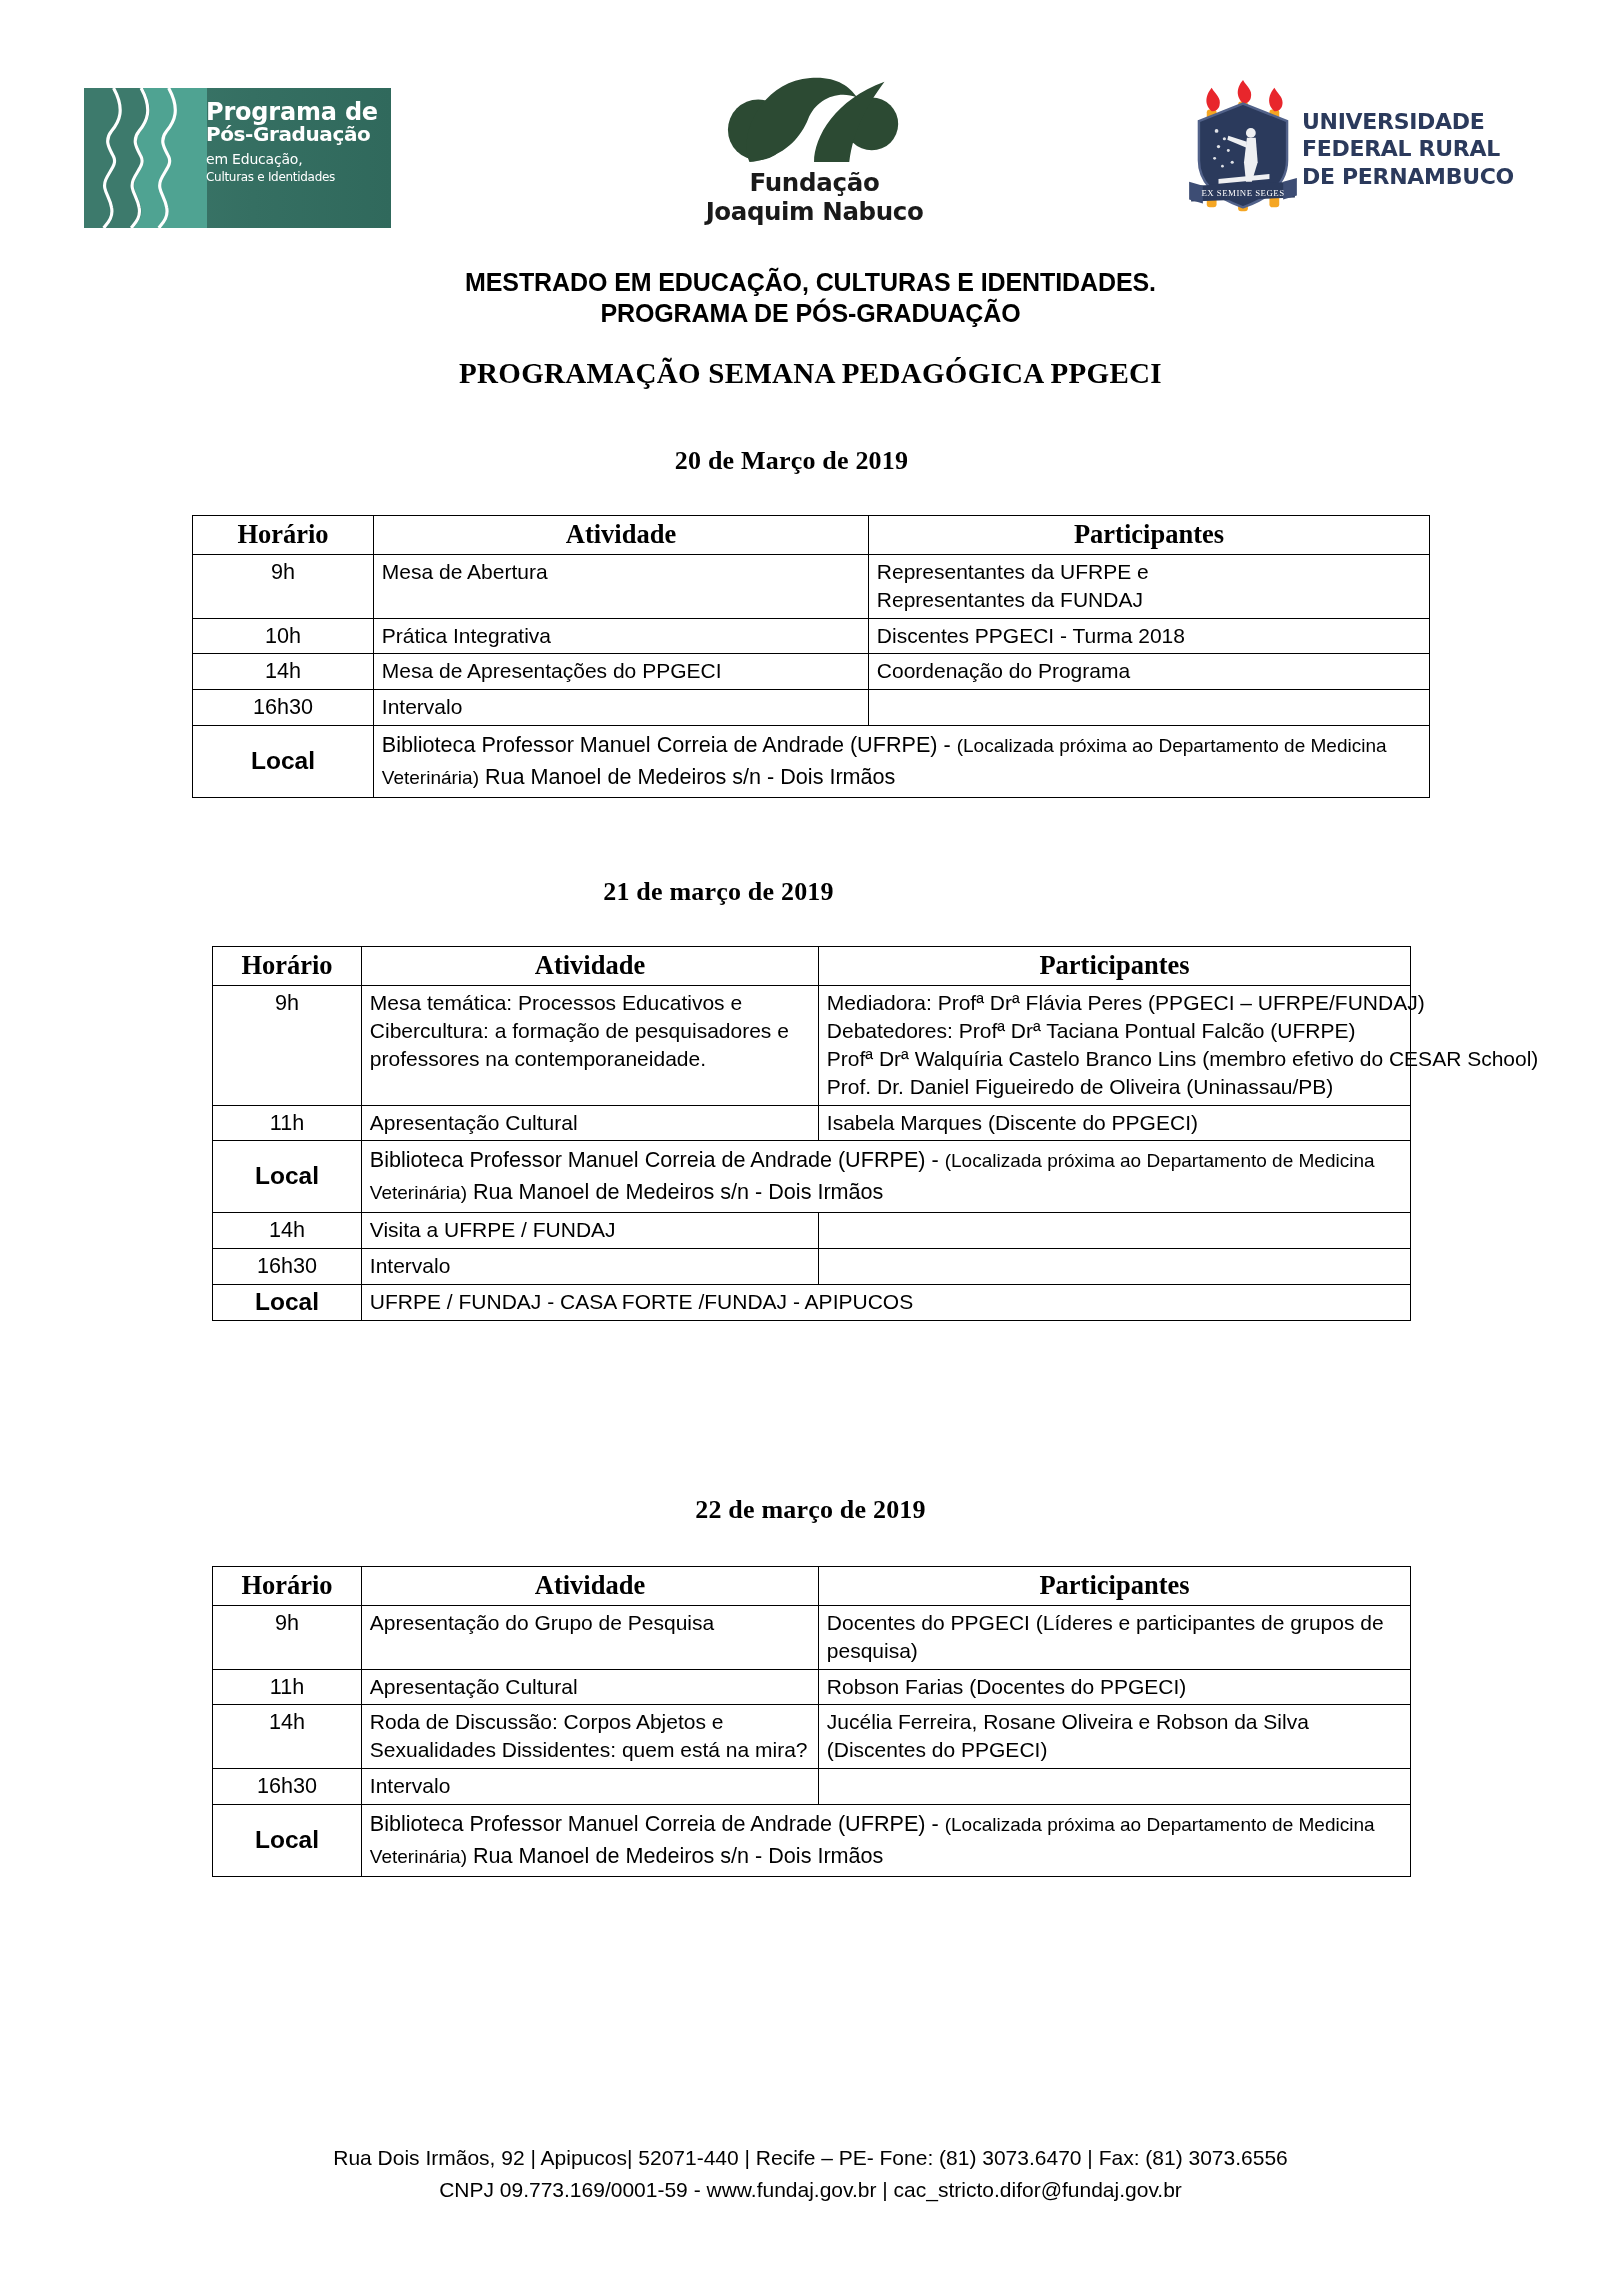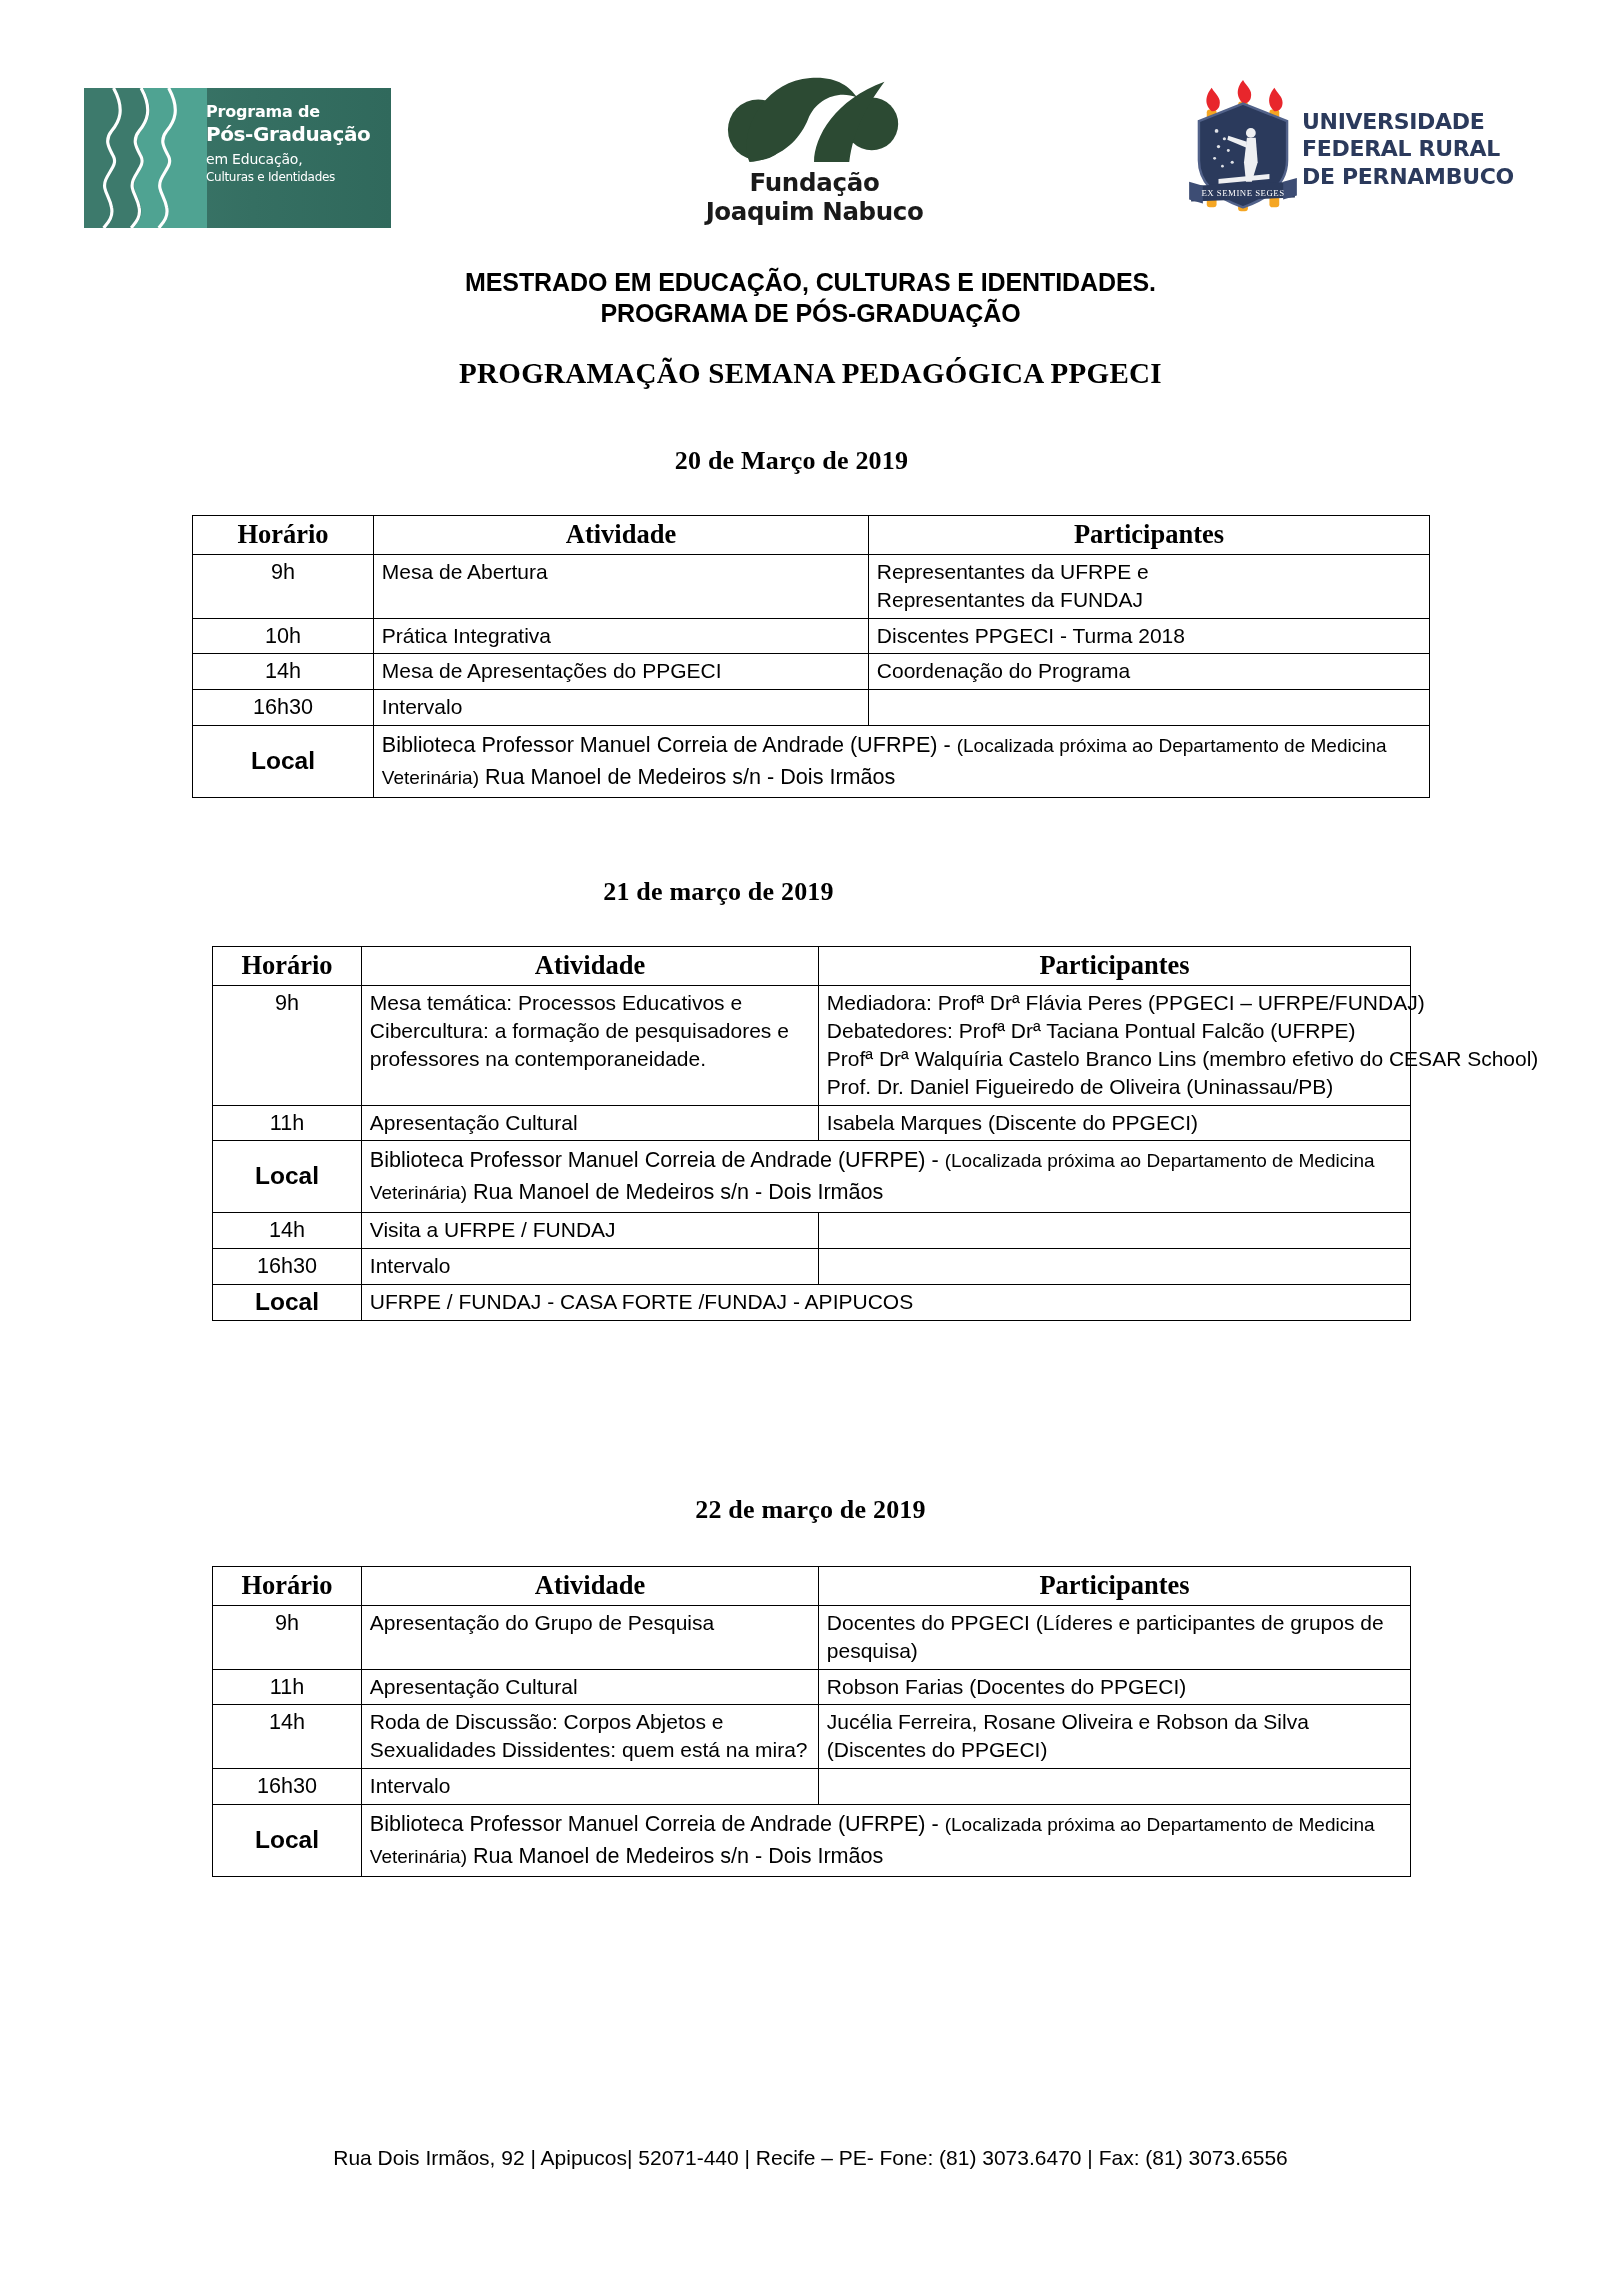--- a/index.html
+++ b/index.html
@@ -39,21 +39,21 @@
     left: 0; top: 0;
     width: 123px; height: 140px;
   }
   .ppgeci-text {
     position: absolute;
     left: 122px;
     top: 12.7px;
     color: #ffffff;
     font-family: "DejaVu Sans", sans-serif;
   }
-  .ppgeci-l1 { font-size: 16px; font-weight: bold; letter-spacing: -0.2px; line-height: 22.5px;}
+  .ppgeci-l1 { font-size: 24px; font-weight: bold; letter-spacing: -0.2px; line-height: 22.5px;}
   .ppgeci-l2 { font-size: 20px; font-weight: bold; letter-spacing: -0.4px; line-height: 23.5px;}
   .ppgeci-l3 { font-size: 14px; line-height: 18.6px; margin-top: 2.9px; letter-spacing: -0.2px;}
   .ppgeci-l4 { font-size: 12px; line-height: 18.6px; letter-spacing: -0.3px;}
 
   
   .fundaj-logo {
     position: absolute;
     left: 702px;
     top: 76px;
     width: 225px;
@@ -424,14 +424,15 @@
         <td colspan="2">
           <span class="local-text">Biblioteca Professor Manuel Correia de Andrade (UFRPE) - </span><span class="local-small">(Localizada próxima ao Departamento de Medicina Veterinária)</span><span class="local-text"> Rua Manoel de Medeiros s/n - Dois Irmãos</span>
         </td>
       </tr>
     </tbody>
   </table>
 </div>
 
 <div class="footer">
   <div>Rua Dois Irmãos, 92 | Apipucos| 52071-440 | Recife – PE-   Fone: (81) 3073.6470 | Fax: (81) 3073.6556</div>
+  <div>CNPJ 09.773.169/0001-59 - www.fundaj.gov.br | cac_stricto.difor@fundaj.gov.br</div>
 </div>
 
 
 </body></html>

